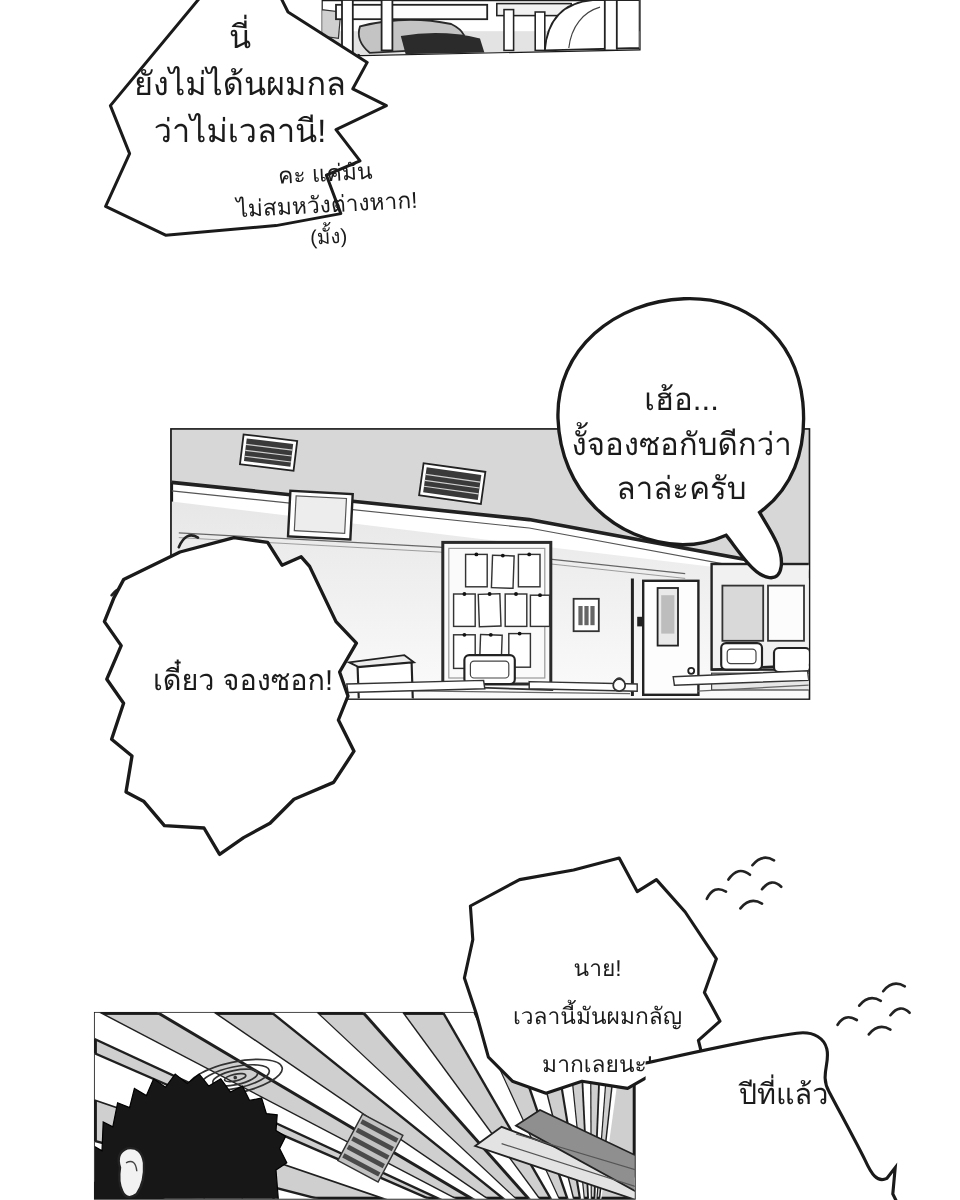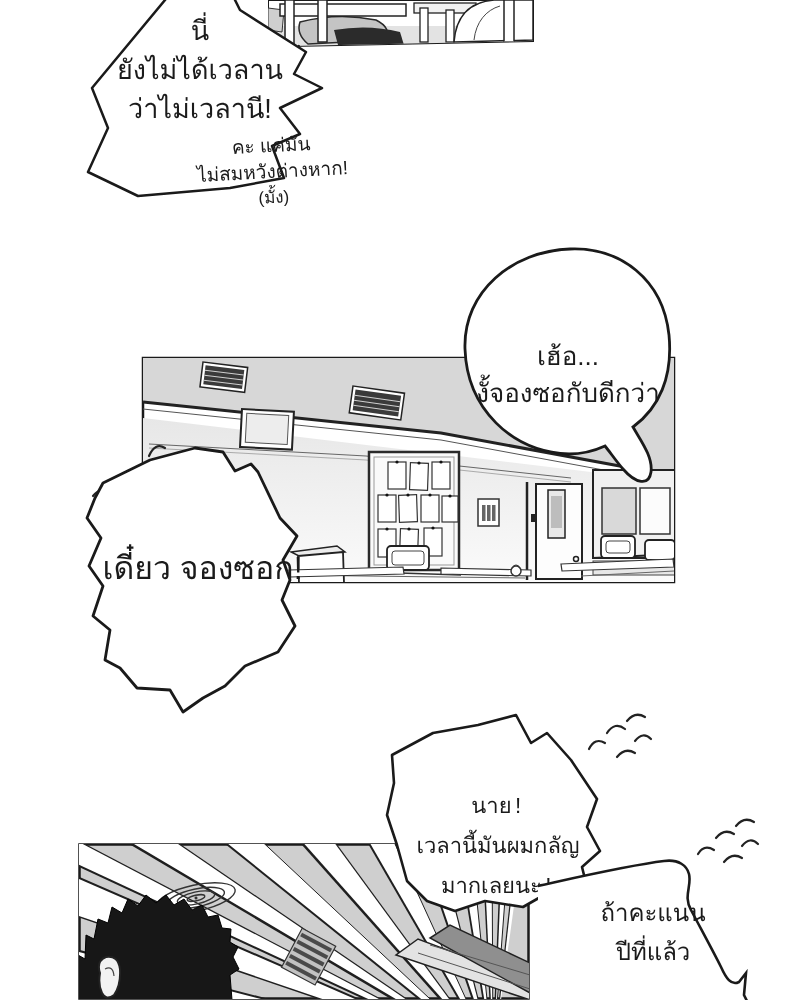--- a/index.html
+++ b/index.html
@@ -5,22 +5,22 @@
   html,body{margin:0;padding:0;background:#ffffff;}
   #page{
     position:relative;width:800px;height:1000px;overflow:hidden;
     background:#ffffff;font-family:"Liberation Sans",sans-serif;color:#1b1b1b;
   }
   .abs{position:absolute;}
   .btext{position:absolute;text-align:center;}
   .btext .ln{white-space:nowrap;}
   .t-main{font-size:27px;line-height:39px;}
   .t-sigh{font-size:26px;line-height:37px;}
-  .t-shout{font-size:32px;line-height:40px;}
-  .t-bottom{font-size:22px;line-height:40px;font-family:Liberation Mono, monospace;}
+  .t-shout{font-size:24px;line-height:40px;}
+  .t-bottom{font-size:19px;line-height:40px;}
   .t-trail{font-size:24px;line-height:39px;}
   .t-aside{font-size:19px;line-height:26px;transform:rotate(-3deg);}
   svg{display:block;}
 </style>
 </head>
 <body>
 
 <div id="page">
 
   <svg class="abs" style="left:268px;top:0px;" width="266" height="80" viewBox="0 0 266 80">
@@ -46,21 +46,21 @@
       <rect x="236" y="0" width="10" height="42" fill="#ffffff" stroke="#222" stroke-width="1.5"></rect>
     </g>
     <path d="M14,42 L24,76 L31,45" fill="#ffffff" stroke="#1a1a1a" stroke-width="2"></path>
   </svg>
 
   <svg class="abs" style="left:70px;top:0px;" width="265" height="235" viewBox="0 0 265 235">
     <path d="M100,-6 L22,88 L38,128 L18,172 L68,196 L160,188 L214,178 L202,146 L230,134 L210,108 L252,88 L224,74 L236,52 L170,10 L162,-6 Z" fill="#ffffff" stroke="#1a1a1a" stroke-width="2.5" stroke-linejoin="round"></path>
   </svg>
   <div class="btext t-main" style="left:95px;top:12px;width:210px;">
     <div class="ln">นี่</div>
-    <div class="ln">ยังไม่ได้เวลาน</div>
+    <div class="ln">ยังไม่ได้นผมกล</div>
     <div class="ln">ว่าไม่เวลานี!</div>
   </div>
 
   <div class="btext t-aside" style="left:190px;top:133px;width:165px;">
     <div class="ln">คะ แค่มัน</div>
     <div class="ln">ไม่สมหวังต่างหาก!</div>
     <div class="ln" style="font-size:17px;">(มั้ง)</div>
   </div>
 
   <svg class="abs" style="left:141px;top:356px;" width="536" height="228" viewBox="0 0 536 228">
@@ -160,23 +160,24 @@
         <path d="M420,208 L532,203 L533,211 L421,215 Z" fill="#ffffff" stroke="#333" stroke-width="1.2"></path>
         <circle cx="375" cy="215" r="5" fill="#ffffff" stroke="#333" stroke-width="1.5"></circle>
         <path d="M371,212 Q375,206 379,212" fill="none" stroke="#333" stroke-width="1.2"></path>
       </g>
     </g>
   </svg>
 
   <svg class="abs" style="left:455px;top:243px;" width="245" height="250" viewBox="0 0 245 250">
     <path d="M115,6 C165,4 208,36 214,92 C218,134 204,165 178,184 C186,198 198,214 196,229 C194,243 181,241 168,226 C161,218 155,209 150,203 C139,208 127,211 114,211 C56,209 12,165 10,106 C8,48 58,8 115,6 Z" fill="#ffffff" stroke="#1a1a1a" stroke-width="2.8"></path>
   </svg>
-  <div class="btext t-sigh" style="left:468px;top:315px;width:200px;margin-top:23px;">
+  <div class="btext t-sigh" style="left:468px;top:315px;width:200px;">
     <div class="ln">เฮ้อ...</div>
     <div class="ln">งั้จองซอกับดีกว่า</div>
+    <div class="ln">ลาล่ะครับ</div>
   </div>
 
   <svg class="abs" style="left:85px;top:428px;" width="110" height="110" viewBox="0 0 110 110">
     <g fill="none" stroke="#222" stroke-width="2.2" stroke-linecap="round">
       <path d="M64,28 Q70,14 80,20"></path>
       <path d="M84,36 Q92,24 100,32"></path>
       <path d="M74,46 Q82,36 92,42"></path>
       <path d="M8,68 Q16,58 24,66"></path>
       <path d="M4,86 Q14,76 24,84"></path>
       <path d="M14,100 Q22,90 30,97"></path>
@@ -293,17 +294,16 @@
       <path d="M46,14 Q54,4 64,10"></path>
       <path d="M34,50 Q42,40 52,46"></path>
       <path d="M52,34 Q60,24 68,32"></path>
     </g>
   </svg>
   <svg class="abs" style="left:538px;top:845px;" width="262" height="155" viewBox="0 0 262 155">
     <path d="M-5,42 C45,31 92,20 126,16 C141,14 149,21 151,29 C154,41 145,51 153,65 C163,84 175,106 183,122 C188,133 193,141 201,137 L208,128 L206,150 L214,166 L-5,166 Z" fill="#ffffff" stroke="none"></path>
     <path d="M-5,42 C45,31 92,20 126,16 C141,14 149,21 151,29 C154,41 145,51 153,65 C163,84 175,106 183,122 C188,133 193,141 201,137 L208,128 L206,150 L214,166" fill="none" stroke="#1a1a1a" stroke-width="2.6" stroke-linecap="round"></path>
   </svg>
   <div class="btext t-trail" style="left:548px;top:893px;width:210px;">
-    <div class="ln">ถ้าคะแนน</div>
     <div class="ln">ปีที่แล้ว</div>
   </div>
 
 </div>
 
 </body></html>

